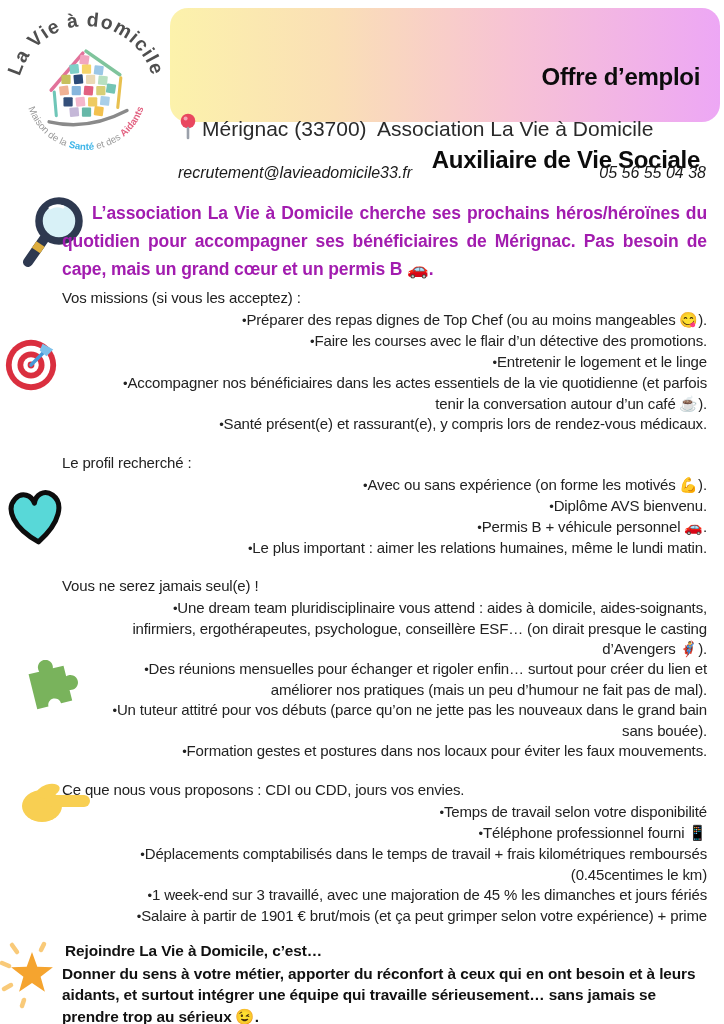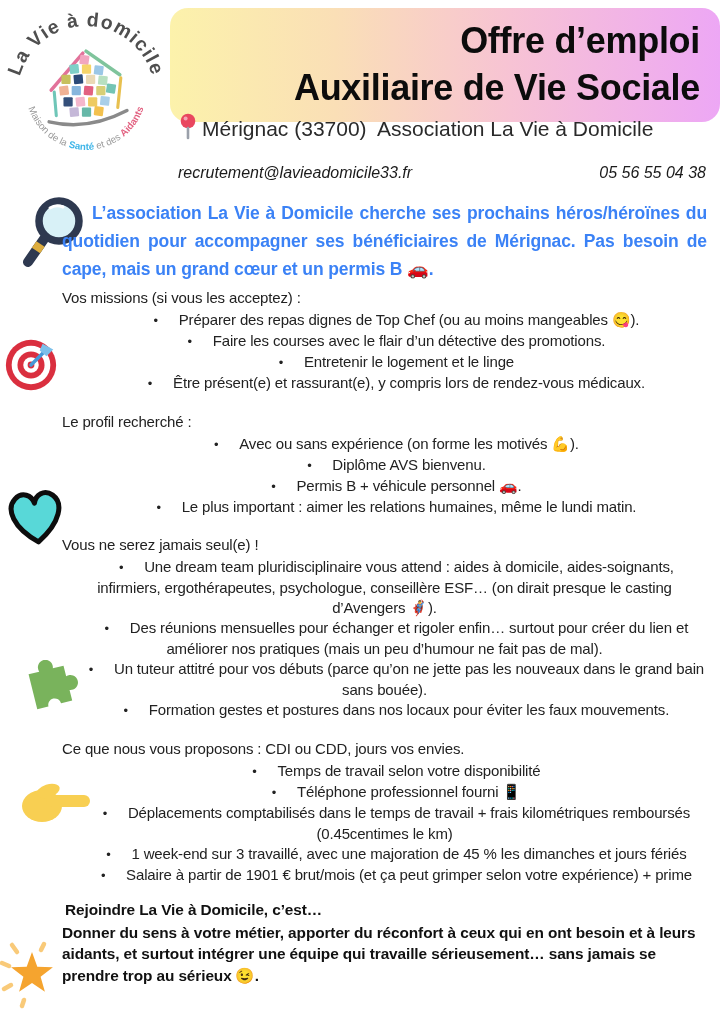--- a/index.html
+++ b/index.html
@@ -10,52 +10,53 @@
     font-family:"Liberation Sans", sans-serif; color:#1f1f1f;
   }
   
   .logo { position:absolute; left:4px; top:2px; width:164px; height:170px; }
   .title-box {
     position:absolute; left:170px; top:8px; width:550px; height:114px;
     border-radius:18px; padding:9px 20px 0 10px; text-align:right;
     background:linear-gradient(90deg,#fcf2ab 0%,#fadfb6 30%,#f7c3d4 62%,#eda7f5 100%);
   }
   .title-box .t {
-    display:block; font-size:36px; font-weight:700; color:#0c0c0c; line-height:47px;
+    display:block; font-size:24px; font-weight:700; color:#0c0c0c; line-height:47px;
     letter-spacing:-0.3px;
+    margin-top:36px;
   }
   .loc-row {
     position:absolute; left:180px; top:112px; width:540px; text-align:left;
     font-size:21px; color:#2a2a2a; white-space:pre-wrap;
   }
   .loc-row svg { vertical-align:-4px; margin-right:6px; }
   .contact-row {
     position:absolute; left:178px; top:164px; width:528px;
     display:flex; justify-content:space-between;
     font-style:italic; font-size:16px; color:#1b1b1b;
   }
   
   .intro {
     position:absolute; left:62px; top:199px; width:645px;
-    font-size:17.5px; font-weight:700; line-height:28px; color:#3b82f6;
+    font-size:17.5px; font-weight:700; line-height:28px; color:#a21caf;
     text-align:justify; text-indent:30px; letter-spacing:-0.1px;
   }
   
   .micon { position:absolute; }
   
   .content { position:absolute; left:62px; top:288px; width:645px;
     font-size:15px; line-height:20px; letter-spacing:-0.15px; color:#222; }
   .section { margin:0; }
   .sec-missions { margin-bottom:18px; }
   .sec-team    { margin-bottom:18px; }
   .sec-profile { margin-bottom:17px; }
   .sec-offer   { margin-bottom:13px; }
   .heading { text-underline-offset:2px; }
   .heading-line { margin-bottom:2px; }
-  .li { text-align:center; }
+  .li { text-align:right; }
   .li::before { content:"•"; display:inline-block; width:46px; padding-left:3px; font-size:13px; }
   .closing { font-weight:700; color:#111; line-height:21.5px; font-size:15.4px; letter-spacing:-0.1px;}
   .closing .heading-line { text-decoration:none; margin-bottom:1px; padding-left:3px;}
 </style>
 </head>
 <body>
 
 <div class="page">
 
   <svg class="logo" viewBox="0 0 160 166">
@@ -166,21 +167,22 @@
 
   <p class="intro">L’association La Vie à Domicile cherche ses prochains héros/héroïnes du quotidien pour accompagner ses bénéficiaires de Mérignac. Pas besoin de cape, mais un grand cœur et un permis B 🚗.</p>
 
   <div class="content">
 
     <div class="section sec-missions">
       <div class="heading-line"><span class="heading">Vos missions (si vous les acceptez) :</span></div>
       <div class="li"><span>Préparer des repas dignes de Top Chef (ou au moins mangeables 😋).</span></div>
       <div class="li"><span>Faire les courses avec le flair d’un détective des promotions.</span></div>
       <div class="li"><span>Entretenir le logement et le linge</span></div>
-      <div class="li"><span>Être présent(e) et rassurant(e), y compris lors de rendez-vous médicaux.</span></div>
+      <div class="li"><span>Accompagner nos bénéficiaires dans les actes essentiels de la vie quotidienne (et parfois tenir la conversation autour d’un café ☕).</span></div>
+      <div class="li"><span>Santé présent(e) et rassurant(e), y compris lors de rendez-vous médicaux.</span></div>
     </div>
 
     <div class="section sec-profile">
       <div class="heading-line"><span class="heading">Le profil recherché :</span></div>
       <div class="li"><span>Avec ou sans expérience (on forme les motivés 💪).</span></div>
       <div class="li"><span>Diplôme AVS bienvenu.</span></div>
       <div class="li"><span>Permis B + véhicule personnel 🚗.</span></div>
       <div class="li"><span>Le plus important : aimer les relations humaines, même le lundi matin.</span></div>
     </div>
 

